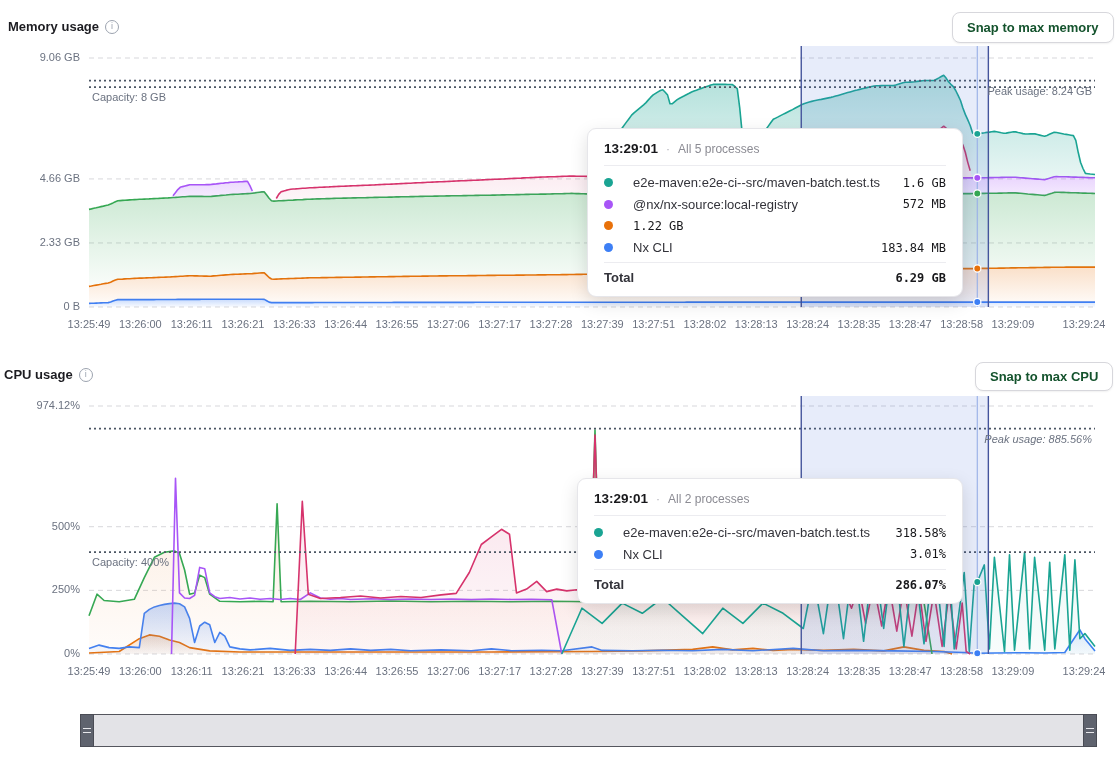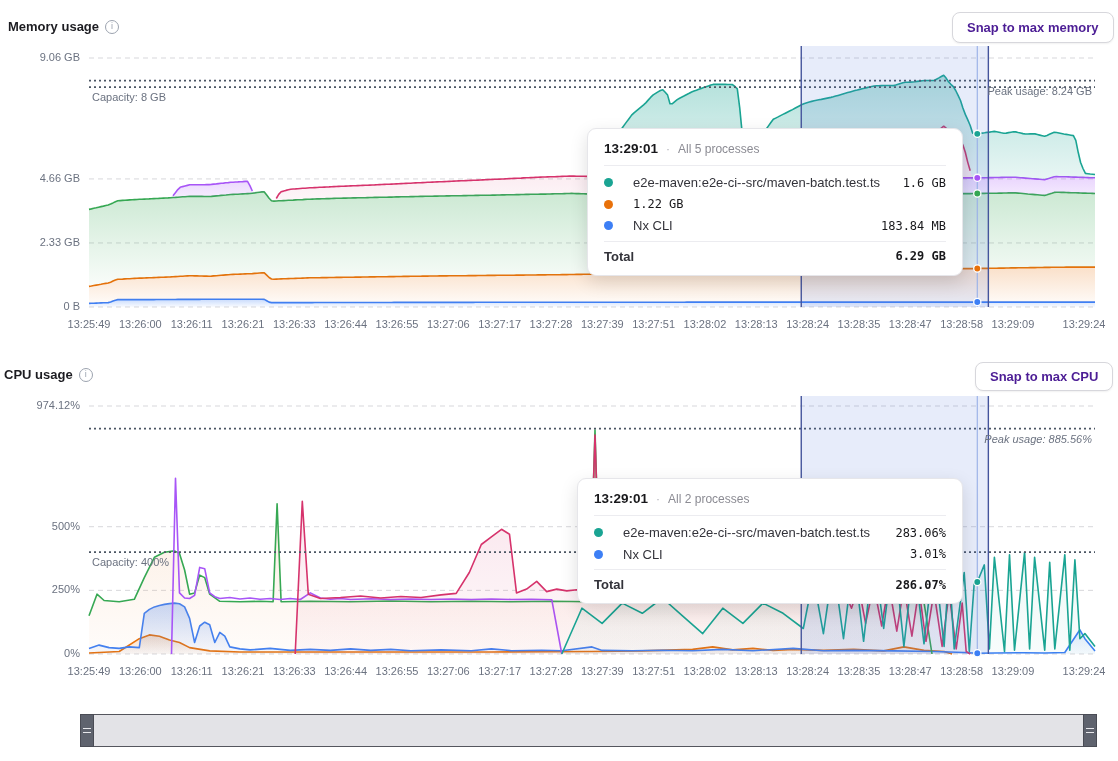--- a/index.html
+++ b/index.html
@@ -14,21 +14,21 @@
     font-size:13px; font-weight:700; color:#1c1c21;
   }
   .info-icon {
     width:14px; height:14px; border:1px solid #9ca3af; border-radius:50%;
     color:#9ca3af; font-size:9px; font-weight:400; font-style:normal;
     display:inline-flex; align-items:center; justify-content:center; line-height:1;
   }
   .snap-btn {
     position:absolute; background:#fff; border:1px solid #d7d7dc; border-radius:8px;
     height:31px; padding:0 14px; font-family:"Liberation Sans",sans-serif;
-    font-size:13px; font-weight:700; color:#4c1d95; cursor:pointer;
+    font-size:13px; font-weight:700; color:#14532d; cursor:pointer;
     box-shadow:0 1px 2px rgba(0,0,0,.06);
   }
   .y-label { position:absolute; left:0; width:80px; text-align:right;
     font-size:11px; color:#6b7280; white-space:nowrap; }
   .ref-label { position:absolute; font-size:11px; color:#6b7280; white-space:nowrap; }
   .x-label { position:absolute; transform:translateX(-50%); font-size:11px;
     color:#6b7280; white-space:nowrap; }
   .tooltip {
     position:absolute; background:#fff; border:1px solid #e6e6ea; border-radius:9px;
     box-shadow:0 6px 18px rgba(0,0,0,.13); padding:10px 16px 8px 16px;
@@ -241,20 +241,25 @@
       <span class="tt-sep">·</span>
       <span class="tt-sub">All 5 processes</span>
     </div>
     <div class="tt-rows" id="tt-rows-0">
         <div class="tt-row">
           <span class="tt-dot" style="background:#1aa493"></span>
           <span class="tt-name">e2e-maven:e2e-ci--src/maven-batch.test.ts</span>
           <span class="tt-val">1.6 GB</span>
         </div>
         <div class="tt-row">
+          <span class="tt-dot" style="background:#a855f7"></span>
+          <span class="tt-name">@nx/nx-source:local-registry</span>
+          <span class="tt-val">572 MB</span>
+        </div>
+        <div class="tt-row">
           <span class="tt-dot" style="background:#e8710a"></span>
           <span class="tt-val">1.22 GB</span>
         </div>
         <div class="tt-row">
           <span class="tt-dot" style="background:#3d7ff5"></span>
           <span class="tt-name">Nx CLI</span>
           <span class="tt-val">183.84 MB</span>
         </div>
       </div>
     <div class="tt-total">
@@ -266,21 +271,21 @@
   <div class="tooltip" style="left:577px; top:478px; width:386px">
     <div class="tt-header">
       <span class="tt-time">13:29:01</span>
       <span class="tt-sep">·</span>
       <span class="tt-sub">All 2 processes</span>
     </div>
     <div class="tt-rows" id="tt-rows-1">
         <div class="tt-row">
           <span class="tt-dot" style="background:#1aa493"></span>
           <span class="tt-name">e2e-maven:e2e-ci--src/maven-batch.test.ts</span>
-          <span class="tt-val">283.06%</span>
+          <span class="tt-val">318.58%</span>
         </div>
         <div class="tt-row">
           <span class="tt-dot" style="background:#3d7ff5"></span>
           <span class="tt-name">Nx CLI</span>
           <span class="tt-val">3.01%</span>
         </div>
       </div>
     <div class="tt-total">
       <span class="tt-name">Total</span>
       <span class="tt-val">286.07%</span>

